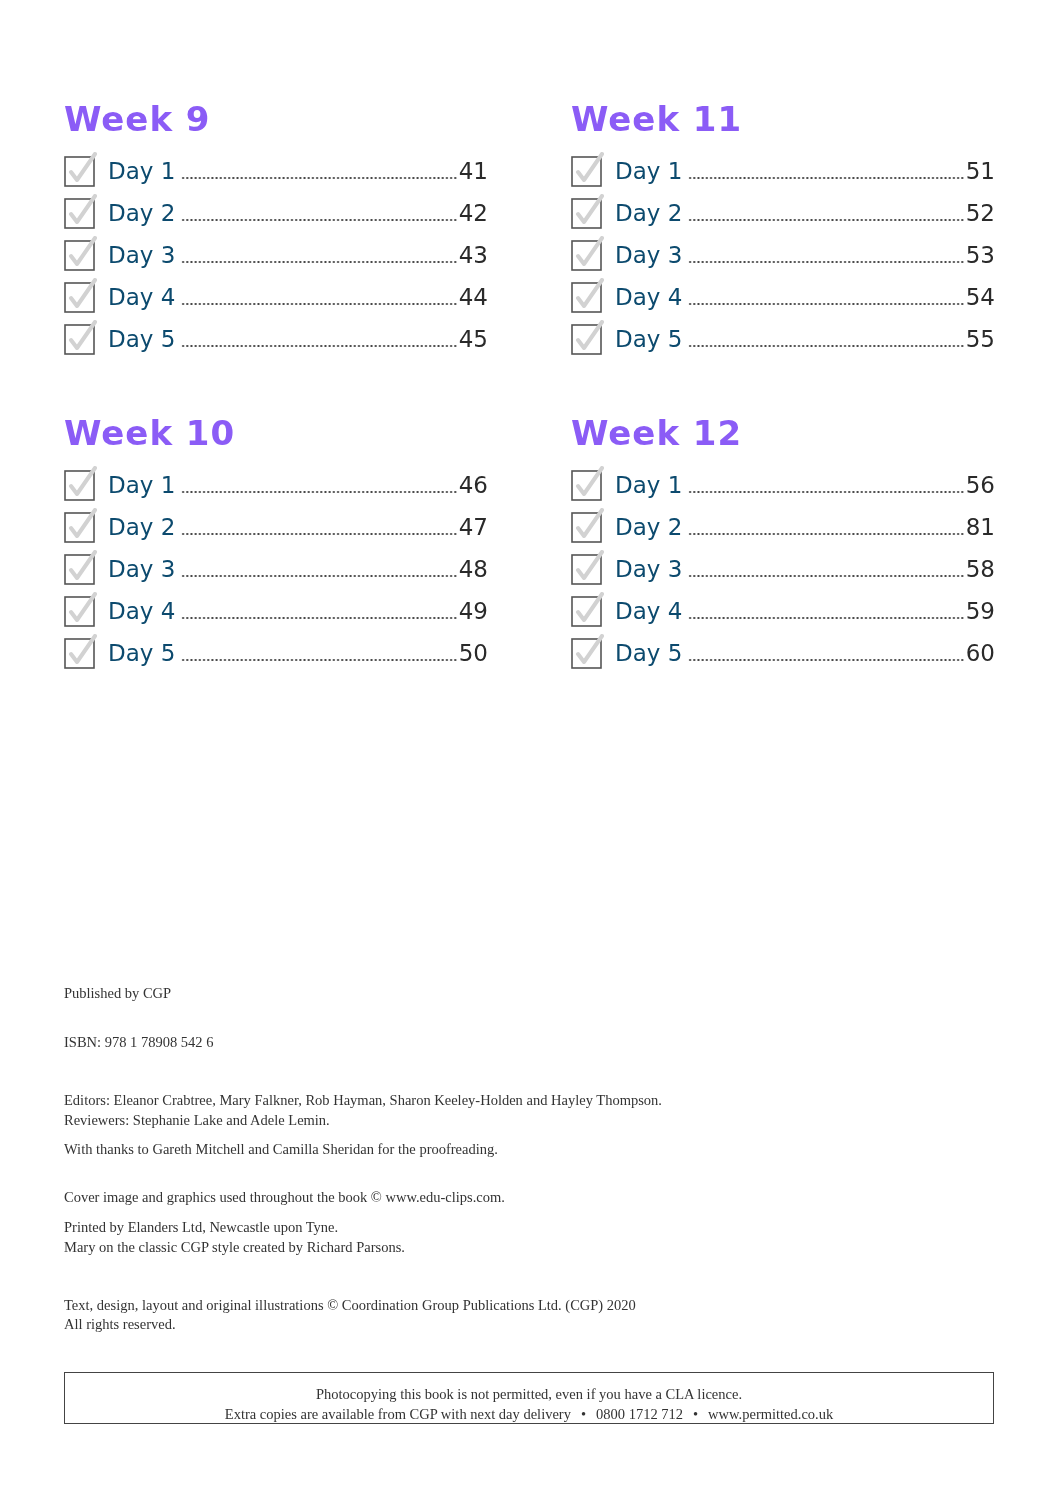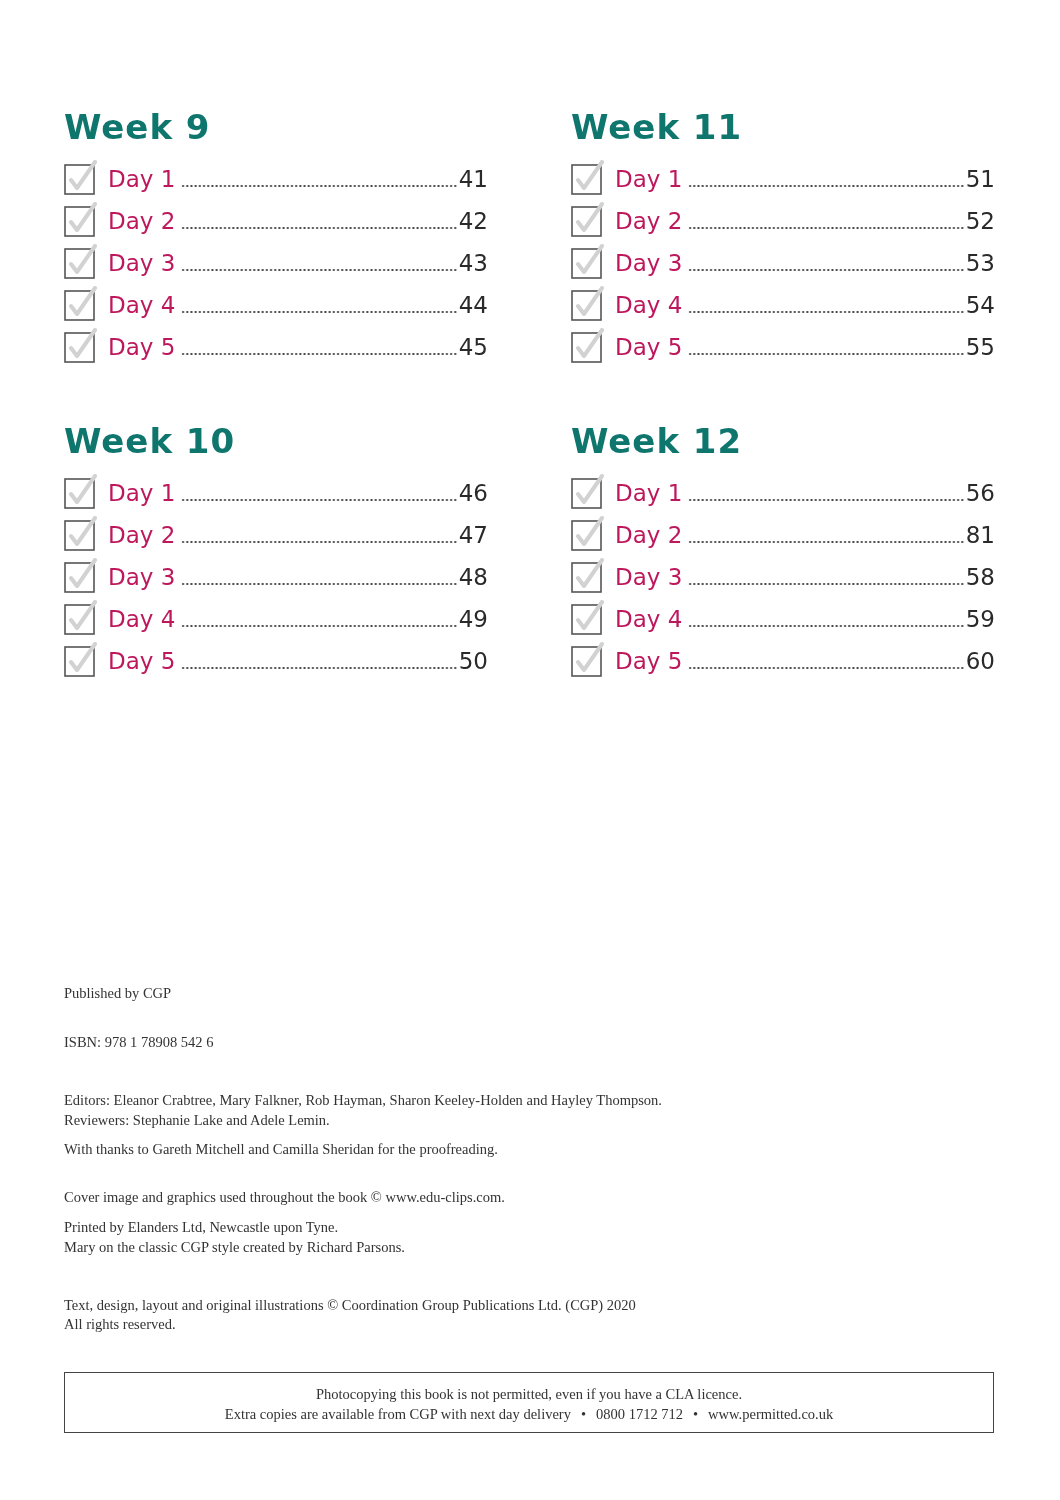--- a/index.html
+++ b/index.html
@@ -6,44 +6,44 @@
     body { width: 1060px; height: 1500px; position: relative; overflow: hidden; color: #2a2a2a; }
 
     .week {
       position: absolute;
       width: 424px;
     }
     .week-title {
       font-family: "DejaVu Sans", sans-serif;
       font-weight: bold;
       font-size: 34px;
-      color: #0f766e;
+      color: #8b5cf6;
       letter-spacing: 1px;
       height: 44px;
       line-height: 44px;
-      margin: 8px 0 9px 0;
+      margin: 0 0 9px 0;
     }
     .row {
       display: flex;
       align-items: center;
       height: 42px;
     }
     .checkbox {
       width: 30px;
       height: 30px;
       position: relative;
       flex: 0 0 auto;
       margin-right: 14px;
       cursor: pointer;
     }
     .checkbox svg { position: absolute; left: 0; top: -4px; }
     .day-label {
       font-family: "DejaVu Sans", sans-serif;
       font-size: 23px;
-      color: #be185d;
+      color: #0c4a6e;
       white-space: nowrap;
       padding-right: 6px;
     }
     .leader {
       flex: 1 1 auto;
       height: 2px;
       margin-top: 14px;
       background-image: radial-gradient(circle, #444 0.9px, transparent 1.1px);
       background-size: 4.2px 2px;
       background-repeat: repeat-x;
@@ -62,21 +62,21 @@
       font-family: "Liberation Serif", serif;
       font-size: 14.5px;
       color: #333;
       line-height: 20px;
     }
     .notice-box {
       position: absolute;
       left: 64px;
       top: 1372px;
       width: 930px;
-      height: 61px;
+      height: 52px;
       border: 1.5px solid #444;
       box-sizing: border-box;
       font-family: "Liberation Serif", serif;
       font-size: 14.5px;
       color: #333;
       text-align: center;
       line-height: 20px;
       padding-top: 11px;
     }
     .bullet { display: inline-block; padding: 0 10px; }

